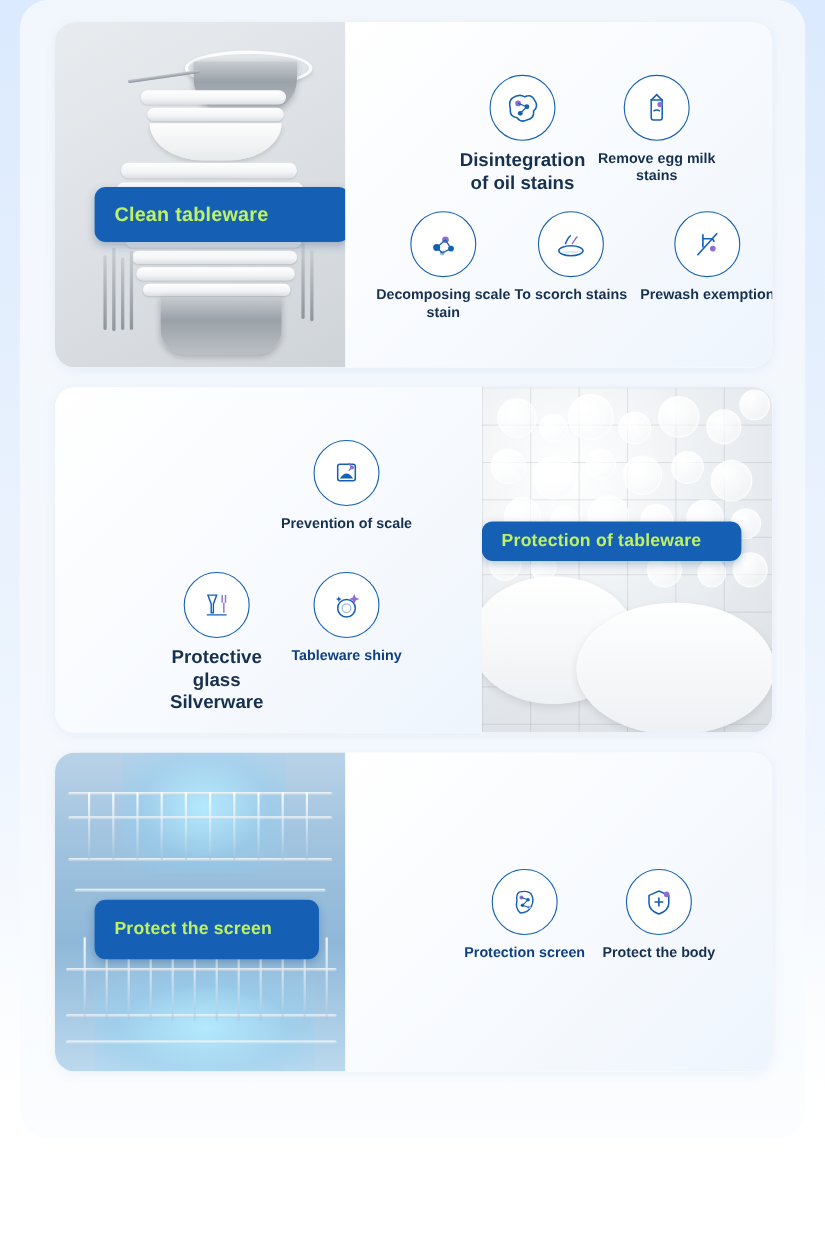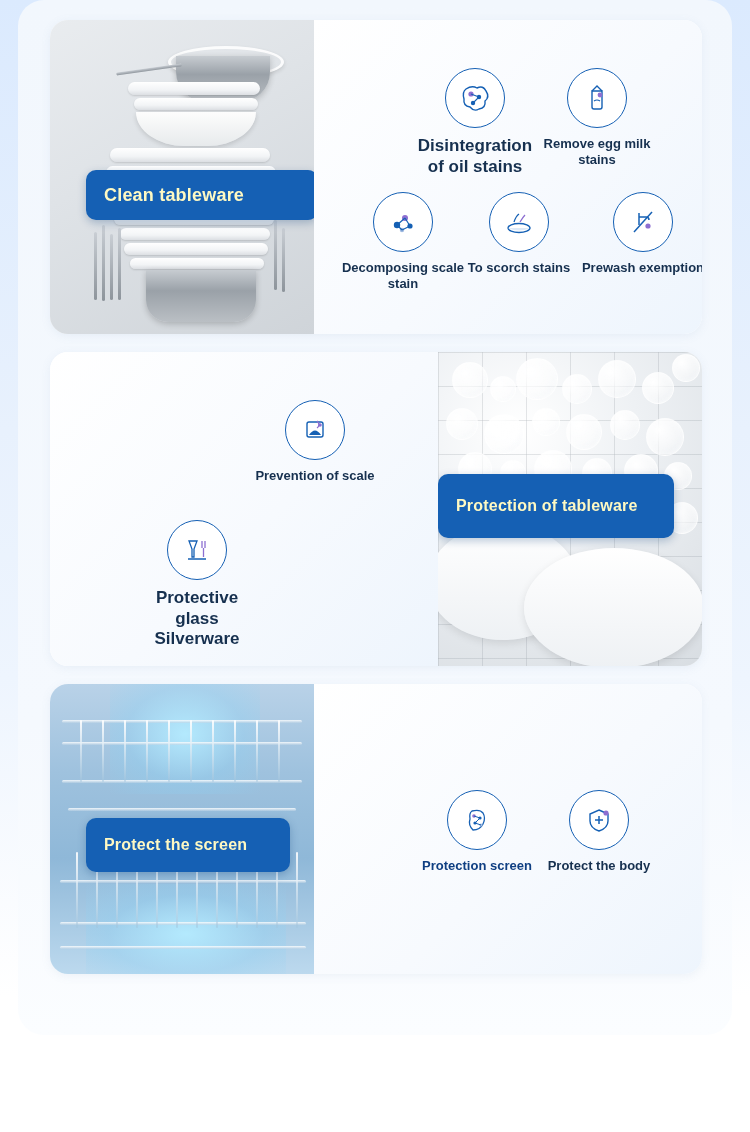--- a/index.html
+++ b/index.html
@@ -131,21 +131,21 @@
   }
   .uv-glow {
     position: absolute;
     background: radial-gradient(ellipse at center, rgba(180,235,255,0.95) 0%, rgba(140,210,245,0.35) 55%, rgba(140,210,245,0) 100%);
   }
 
   
   .pill {
     position: absolute;
     background: #1560b4;
-    color: #fef9c3;
+    color: #bef264;
     font-weight: bold;
     border-radius: 10px;
     display: flex;
     align-items: center;
     padding: 0 18px;
     box-shadow: 0 3px 8px rgba(10,60,120,0.28);
     line-height: 1.15;
     letter-spacing: 0.2px;
   }
 
@@ -309,20 +309,31 @@
         <div class="feat-icon">
           <svg width="34" height="34" viewBox="0 0 34 34">
             <path d="M9 8 h8 l-3 8 v8 h-2 v-8 z" fill="none" stroke="#1560b4" stroke-width="1.3"></path>
             <path d="M22 8 v7 M25 8 v7 M23.5 15 v9" stroke="#8d6fd1" stroke-width="1.3"></path>
             <path d="M8 26 h18" stroke="#1560b4" stroke-width="1.3"></path>
           </svg>
         </div>
         <div class="feat-label small">Protective glass Silverware</div>
       </div>
 
+      <div class="feat" style="left:200px; top:168px;">
+        <div class="feat-icon">
+          <svg width="34" height="34" viewBox="0 0 34 34">
+            <circle cx="17" cy="20" r="8" fill="none" stroke="#1560b4" stroke-width="1.4"></circle>
+            <circle cx="17" cy="20" r="4" fill="none" stroke="#9fb9e0" stroke-width="1.1"></circle>
+            <path d="M24 7 l1.4 3.2 l3.2 1.4 l-3.2 1.4 l-1.4 3.2 l-1.4 -3.2 l-3.2 -1.4 l3.2 -1.4 z" fill="#8d6fd1"></path>
+            <path d="M10 9 l0.8 1.8 l1.8 0.8 l-1.8 0.8 l-0.8 1.8 l-0.8 -1.8 l-1.8 -0.8 l1.8 -0.8 z" fill="#1560b4"></path>
+          </svg>
+        </div>
+        <div class="feat-label blue">Tableware shiny</div>
+      </div>
     </div>
 
     <div class="photo photo-right photo-bubbles">
       <div class="tile-grid"></div>
       <div class="plate-white" style="left:-10px; top:172px; width:150px; height:116px;"></div>
       <div class="plate-white" style="left:86px; top:196px; width:180px; height:120px;"></div>
       <div class="bub" style="left:14px; top:10px; width:34px; height:34px;"></div>
       <div class="bub" style="left:52px; top:24px; width:24px; height:24px;"></div>
       <div class="bub" style="left:78px; top:6px; width:40px; height:40px;"></div>
       <div class="bub" style="left:124px; top:22px; width:28px; height:28px;"></div>
@@ -340,21 +351,21 @@
       <div class="bub" style="left:96px; top:98px; width:36px; height:36px;"></div>
       <div class="bub" style="left:144px; top:106px; width:28px; height:28px;"></div>
       <div class="bub" style="left:186px; top:102px; width:32px; height:32px;"></div>
       <div class="bub" style="left:226px; top:110px; width:26px; height:26px;"></div>
       <div class="bub" style="left:6px; top:146px; width:28px; height:28px;"></div>
       <div class="bub" style="left:44px; top:152px; width:22px; height:22px;"></div>
       <div class="bub" style="left:150px; top:150px; width:30px; height:30px;"></div>
       <div class="bub" style="left:196px; top:156px; width:24px; height:24px;"></div>
       <div class="bub" style="left:228px; top:150px; width:30px; height:30px;"></div>
 
-      <div class="pill" style="left:0px; top:122px; width:200px; height:64px; font-size:16px;">Protection of tableware</div>
+      <div class="pill" style="left:0px; top:122px; width:200px; height:36px; font-size:16px;">Protection of tableware</div>
     </div>
   </div>
 
   <div class="card card-3">
 
     <div class="photo photo-left photo-machine">
       <div class="uv-glow" style="left:60px; top:-10px; width:150px; height:120px;"></div>
       <div class="uv-glow" style="left:36px; top:200px; width:200px; height:100px;"></div>
 
       <div class="rack-bar" style="left:12px; top:36px; width:240px; height:3px;"></div>

